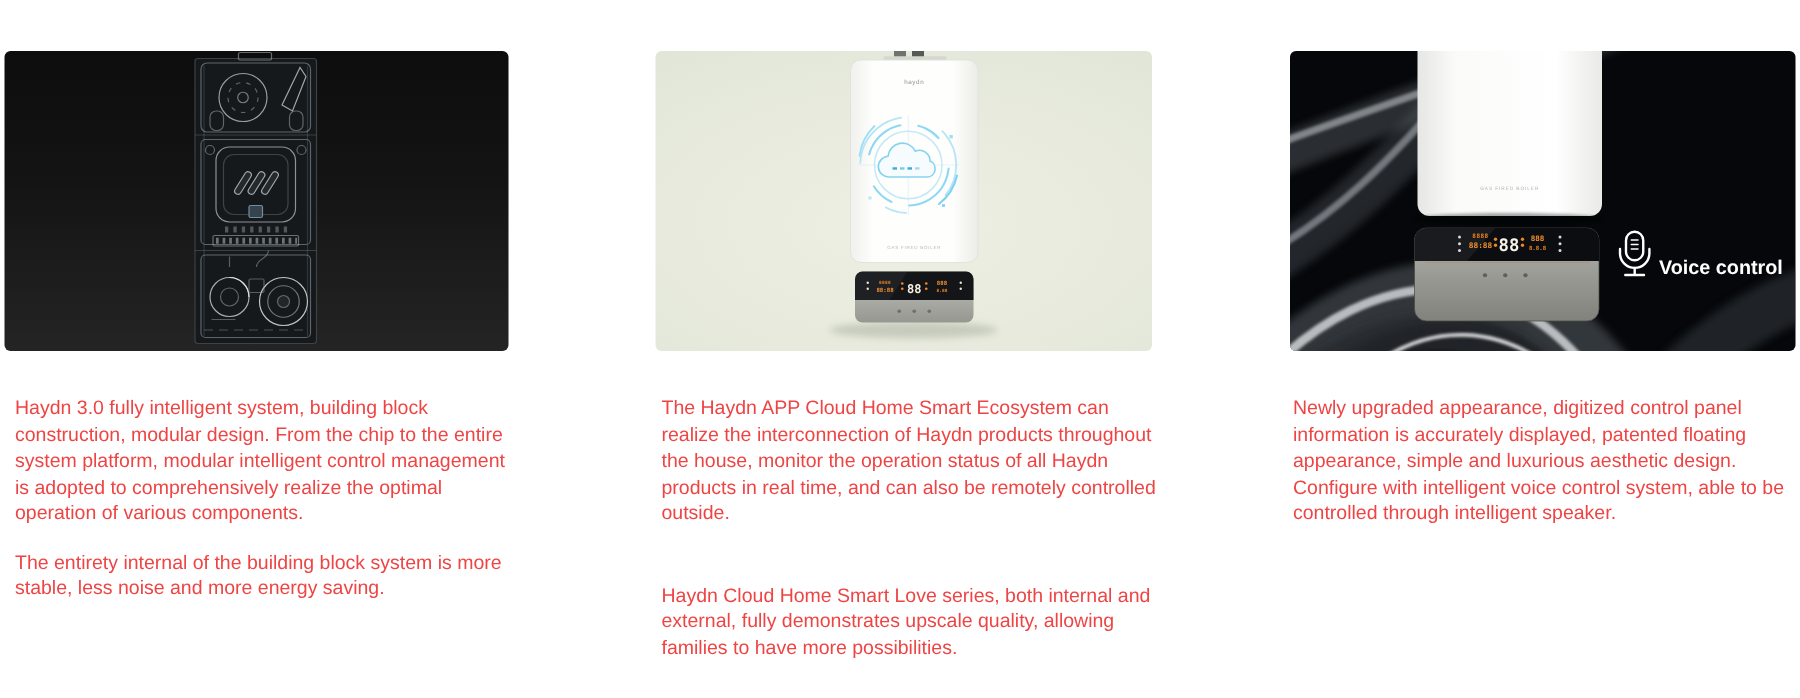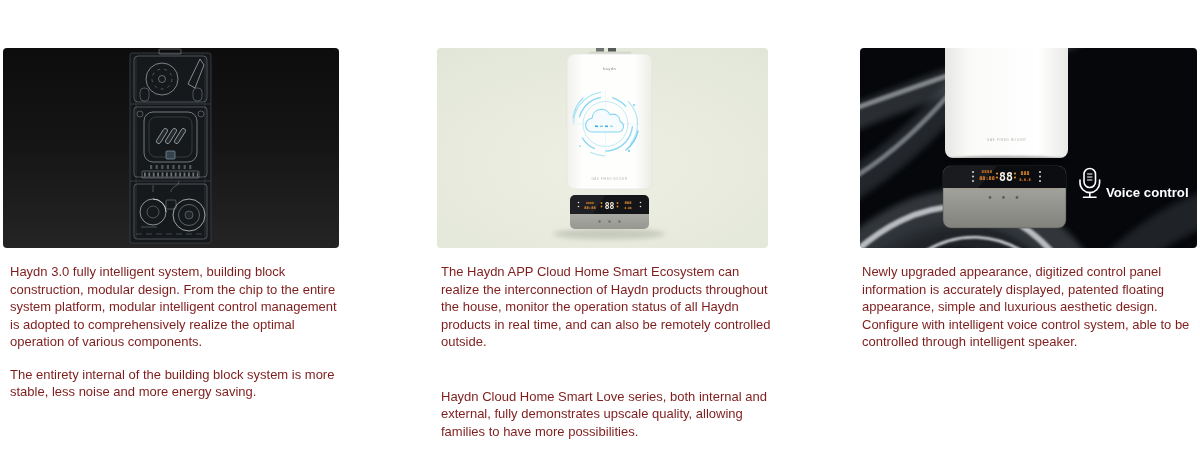--- a/index.html
+++ b/index.html
@@ -1,24 +1,24 @@
 <!DOCTYPE html>
 <html><head>
 <meta charset="utf-8">
 <style>
   html,body{margin:0;padding:0;background:#ffffff;}
   body{width:1200px;height:465px;position:relative;overflow:hidden;
        font-family:"Liberation Sans","DejaVu Sans",sans-serif;}
   .stage{position:absolute;inset:0;}
-  .img-card{position:absolute;top:48px;height:200px;border-radius:4px;overflow:hidden;}
+  .img-card{position:absolute;top:34px;height:200px;border-radius:4px;overflow:hidden;}
   #img1{left:3px;width:336px;background:linear-gradient(180deg,#0d0d0d 0%,#141414 45%,#242424 100%);}
   #img2{left:437px;width:331px;background:radial-gradient(130% 115% at 50% 58%,#eeefe3 0%,#e4e8da 52%,#d5ddcc 100%);}
   #img3{left:860px;width:337px;background:#05070a;}
   .img-card svg{display:block;width:100%;height:100%;}
-  .text-col{position:absolute;top:263px;font-size:13px;line-height:17.5px;color:#7f1d1d;}
+  .text-col{position:absolute;top:263px;font-size:13px;line-height:17.5px;color:#ef4444;}
   #text1{left:10px;width:334px;}
   #text2{left:441px;width:334px;}
   #text3{left:862px;width:334px;}
   .text-col p{margin:0 0 15px 0;}
   #text2 p.first{margin-bottom:37px;}
   .led{font-family:"DejaVu Sans Mono",monospace;font-weight:bold;}
 </style>
 </head>
 <body>
 

